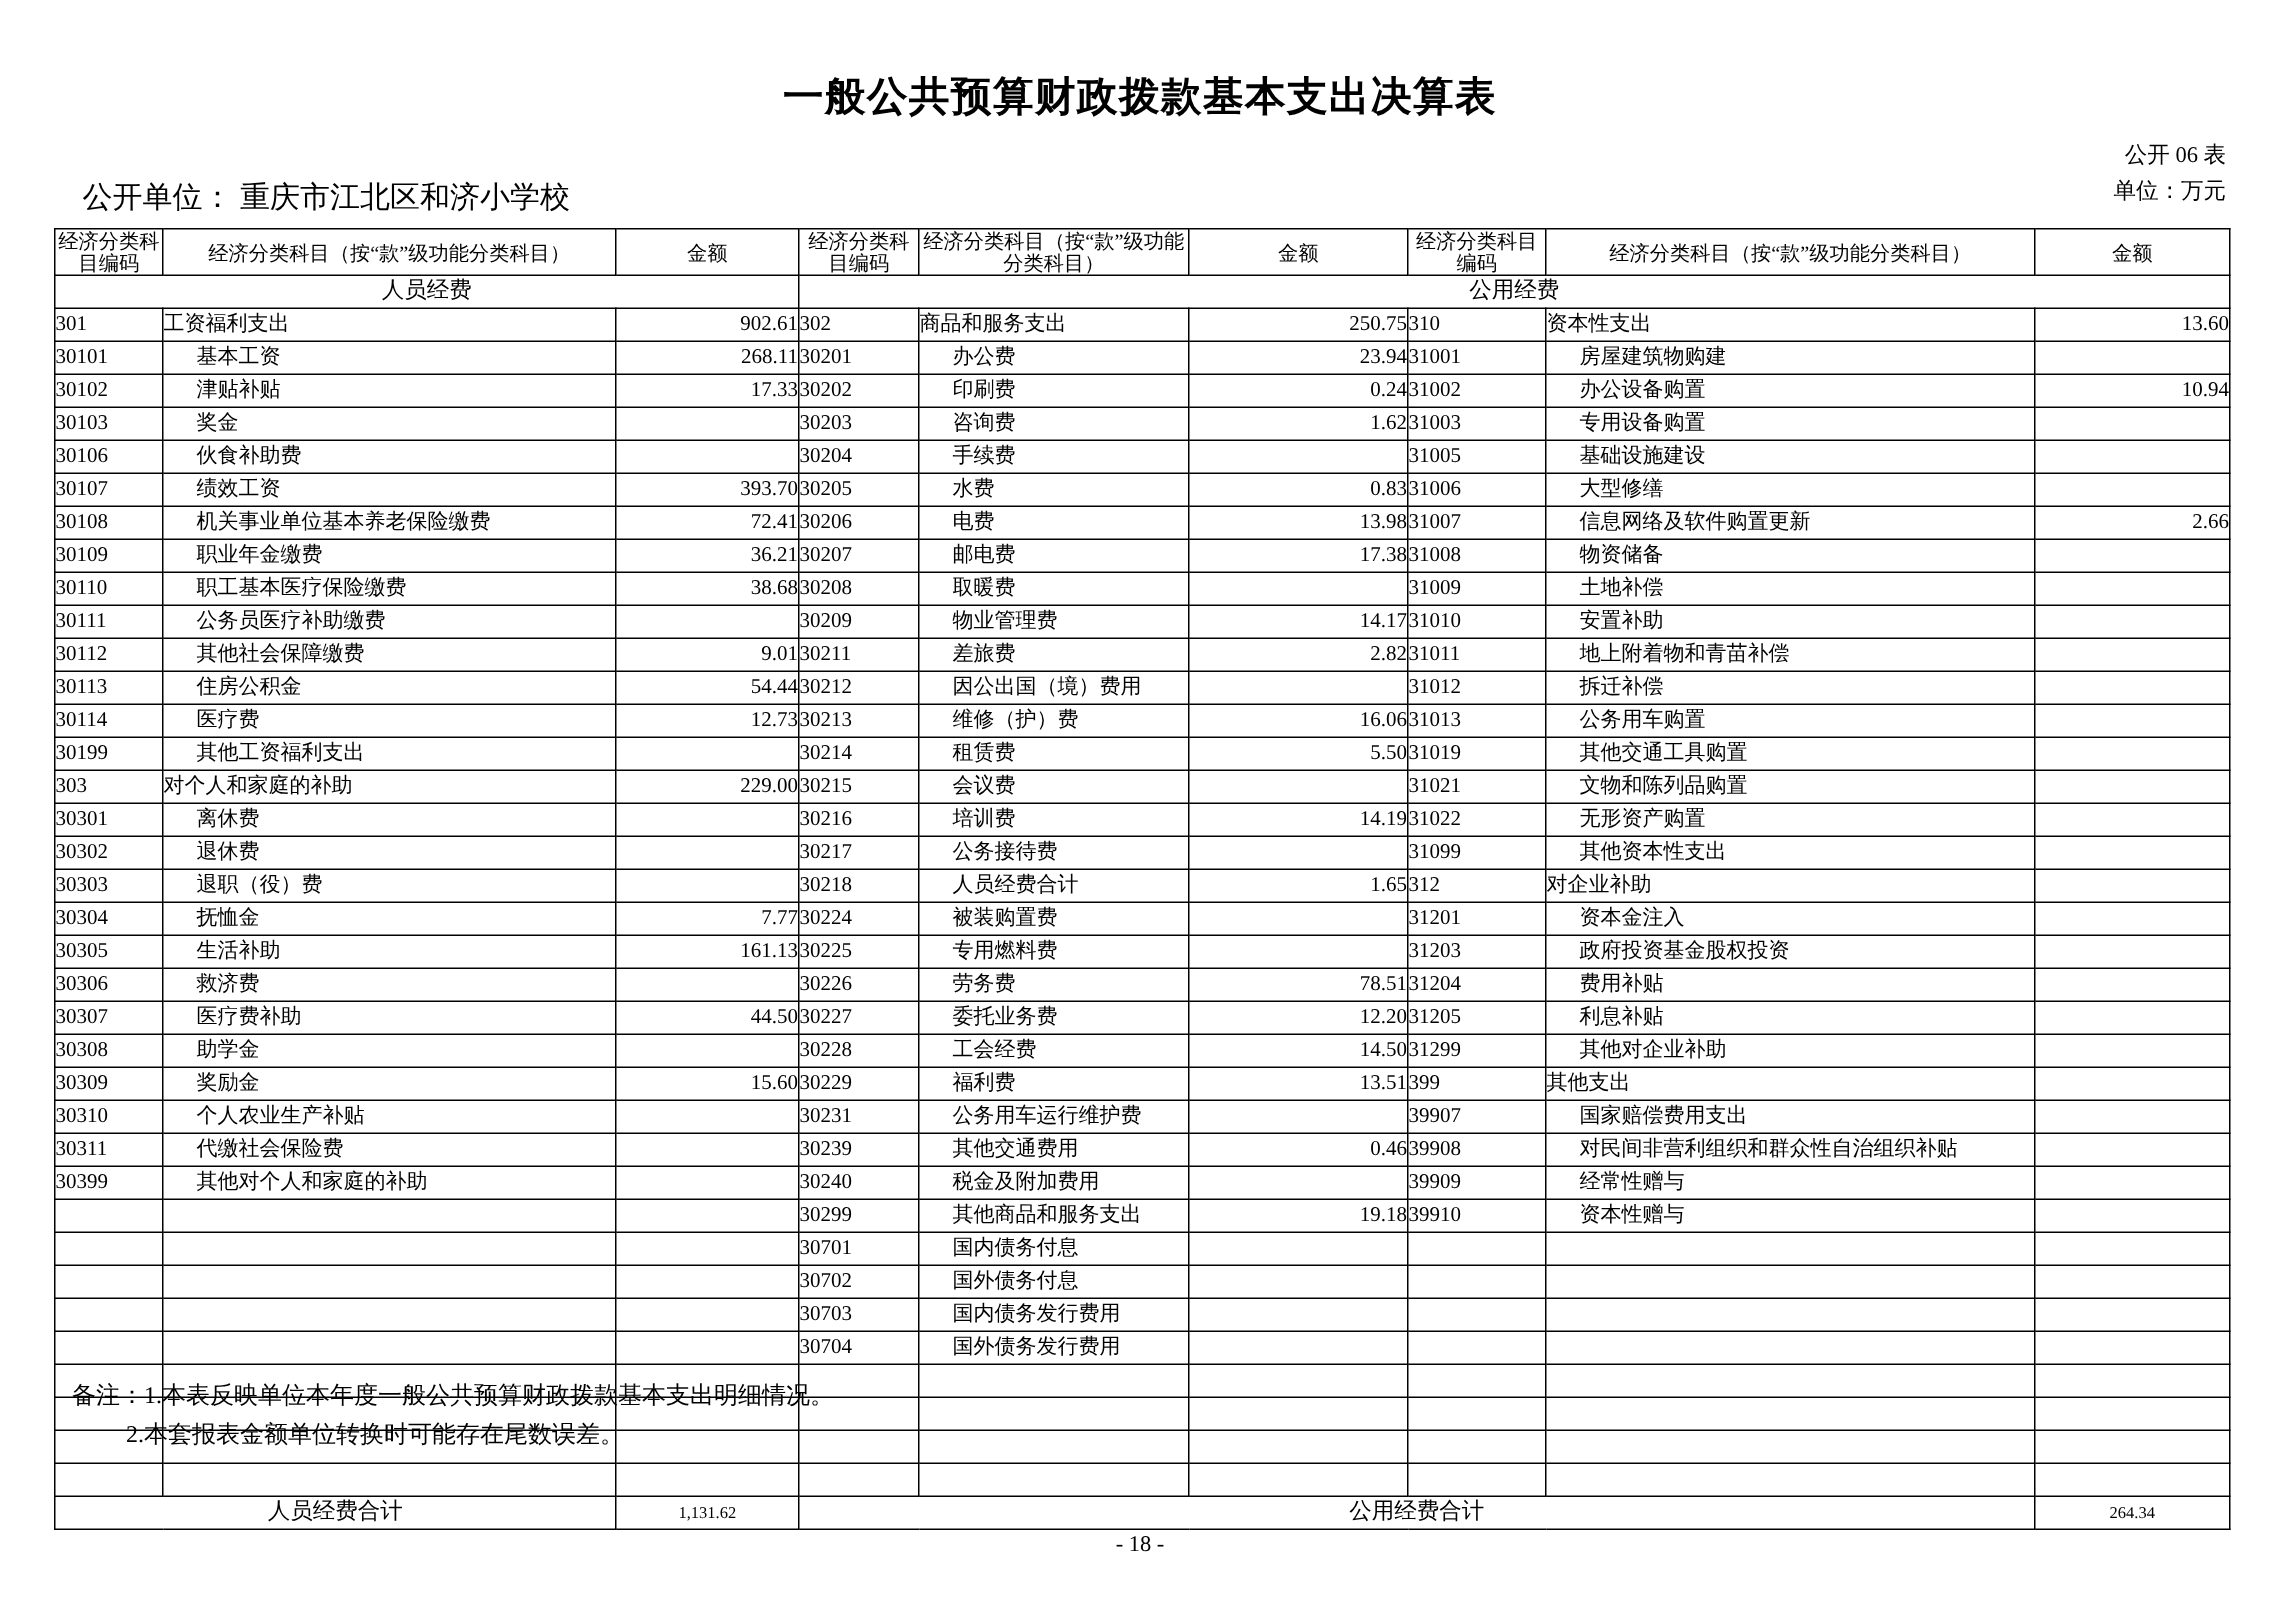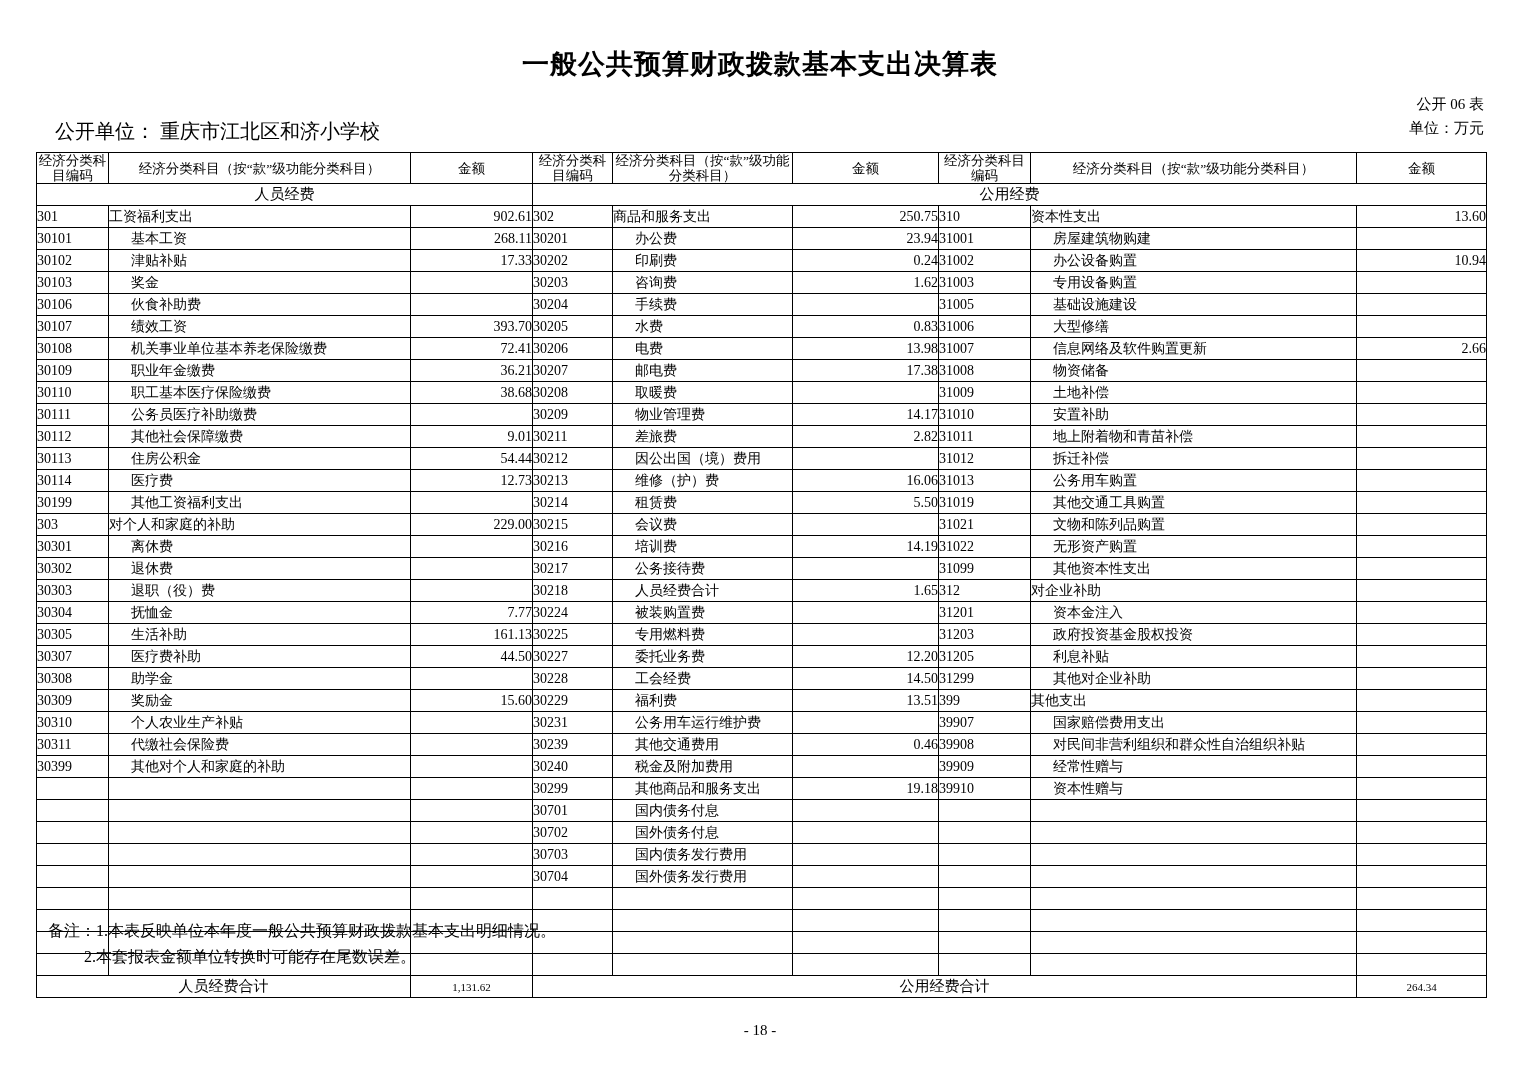--- a/index.html
+++ b/index.html
@@ -387,20 +387,31 @@
           <td class="name lv2">生活补助</td>
           <td class="amt">161.13</td>
           <td class="code">30225</td>
           <td class="name lv2">专用燃料费</td>
           <td class="amt"></td>
           <td class="code">31203</td>
           <td class="name lv2">政府投资基金股权投资</td>
           <td class="amt"></td>
         </tr>
         <tr>
+          <td class="code">30306</td>
+          <td class="name lv2">救济费</td>
+          <td class="amt"></td>
+          <td class="code">30226</td>
+          <td class="name lv2">劳务费</td>
+          <td class="amt">78.51</td>
+          <td class="code">31204</td>
+          <td class="name lv2">费用补贴</td>
+          <td class="amt"></td>
+        </tr>
+        <tr>
           <td class="code">30307</td>
           <td class="name lv2">医疗费补助</td>
           <td class="amt">44.50</td>
           <td class="code">30227</td>
           <td class="name lv2">委托业务费</td>
           <td class="amt">12.20</td>
           <td class="code">31205</td>
           <td class="name lv2">利息补贴</td>
           <td class="amt"></td>
         </tr>

